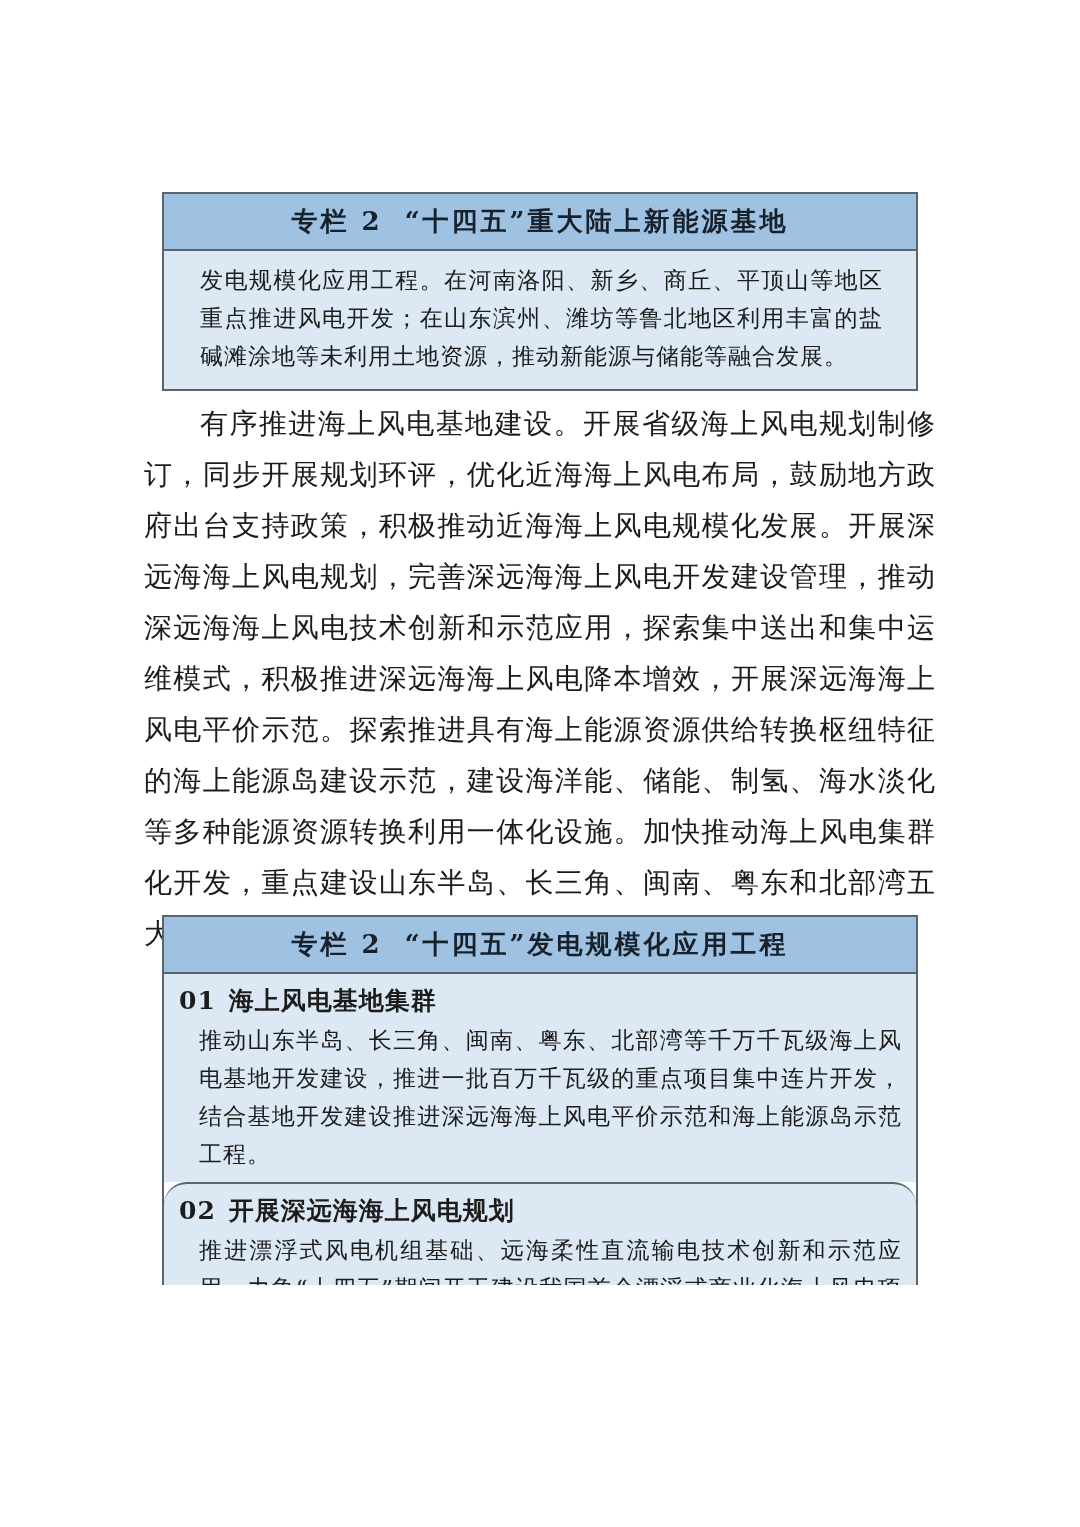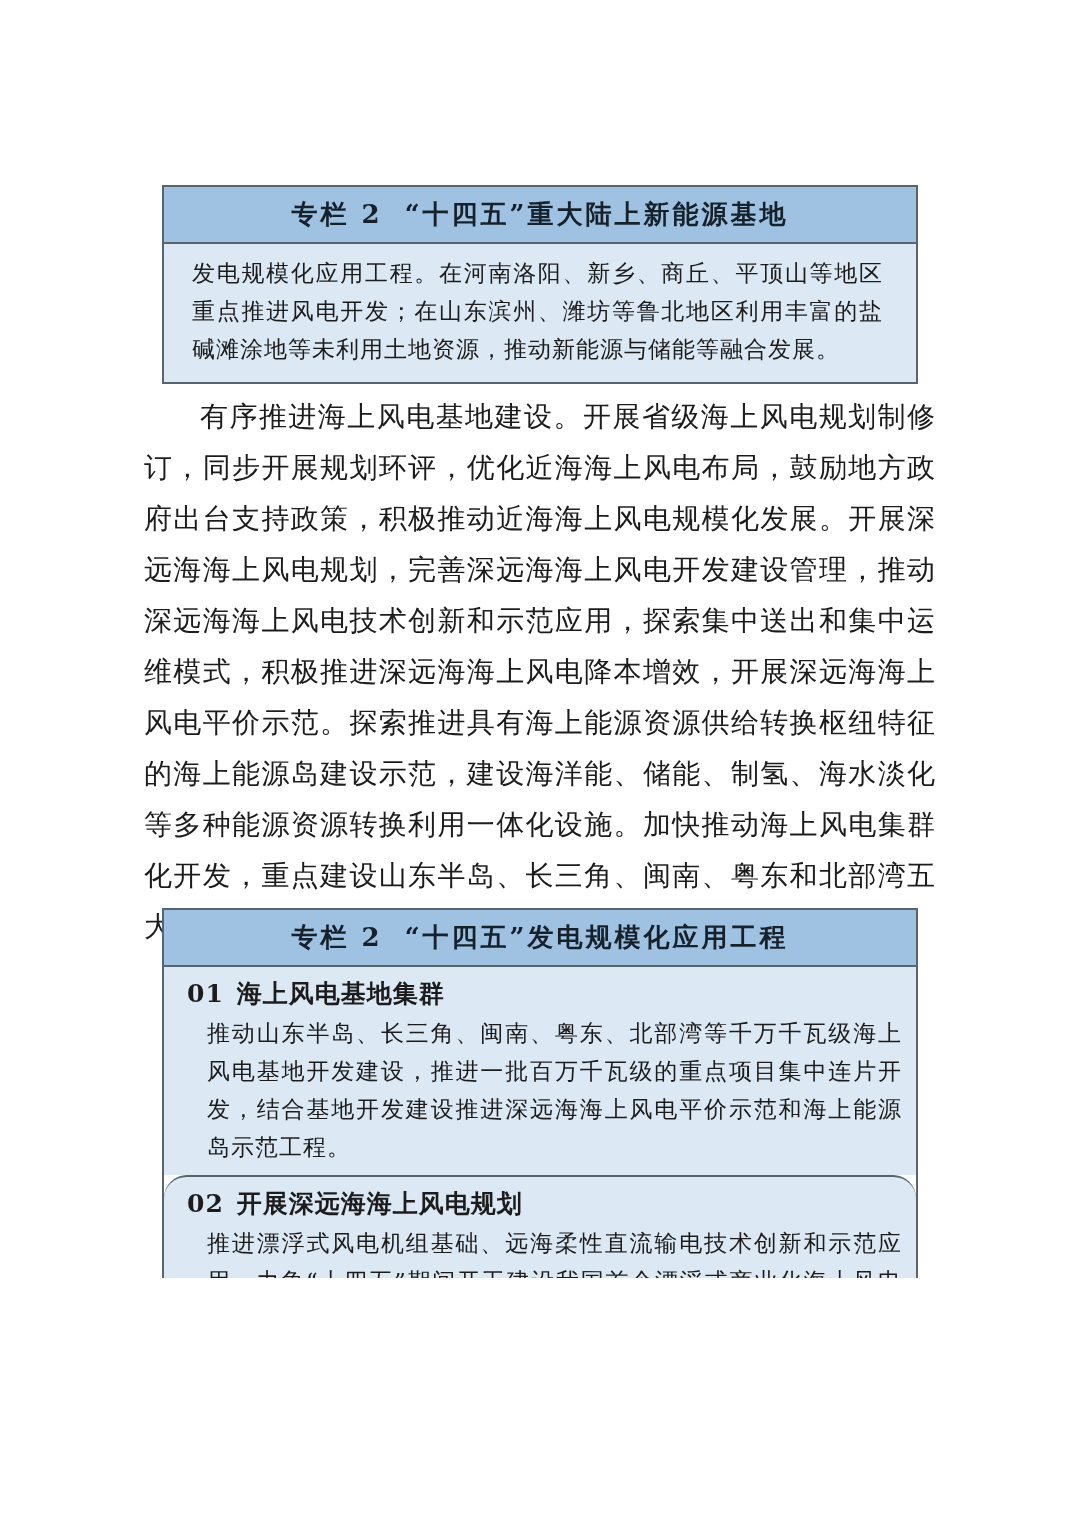--- a/index.html
+++ b/index.html
@@ -13,21 +13,21 @@
   html,body{margin:0;padding:0;}
   body{
     background:#ffffff;
     font-family:"DejaVu Serif","Liberation Serif",serif;
     color:var(--text);
   }
   .page{
     position:relative;
     width:1080px;
     height:1273px;
-    margin:5px auto;
+    margin:12px auto;
     background:var(--page-bg);
     overflow:hidden;
   }
   
   .callout{
     position:absolute;
     left:162px;
     width:756px;
     box-sizing:border-box;
     border:2px solid var(--callout-border);
@@ -42,30 +42,30 @@
     align-items:center;
     justify-content:center;
     gap:0.85em;
     font-weight:bold;
     font-size:26px;
     letter-spacing:3px;
     color:var(--title-text);
   }
   .callout-body{
     background:var(--callout-body-bg);
-    padding:10px 33px 14px 28px;
+    padding:10px 33px 14px 36px;
     font-size:23px;
     line-height:38px;
     letter-spacing:1px;
     text-align:justify;
   }
   
   .callout-section{
     background:var(--callout-body-bg);
-    padding:8px 10px 9px 16px;
+    padding:8px 10px 9px 8px;
   }
   .callout-section.divided{
     border-top:2px solid var(--callout-border);
     border-radius:23px;
   }
   .sec-heading{
     font-weight:bold;
     font-size:25px;
     line-height:38px;
     padding-left:7px;

